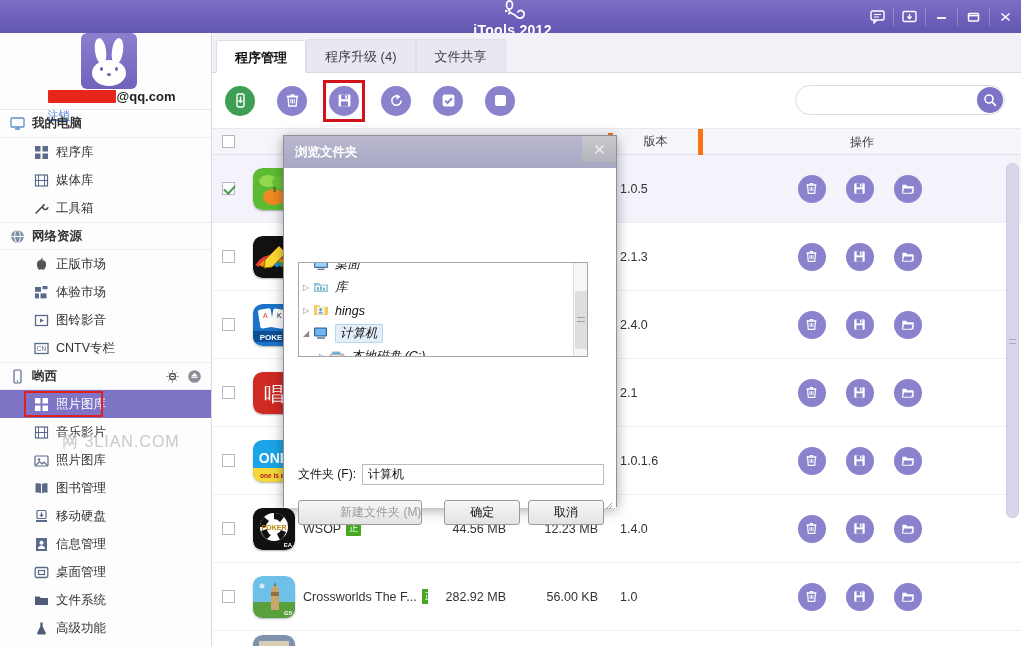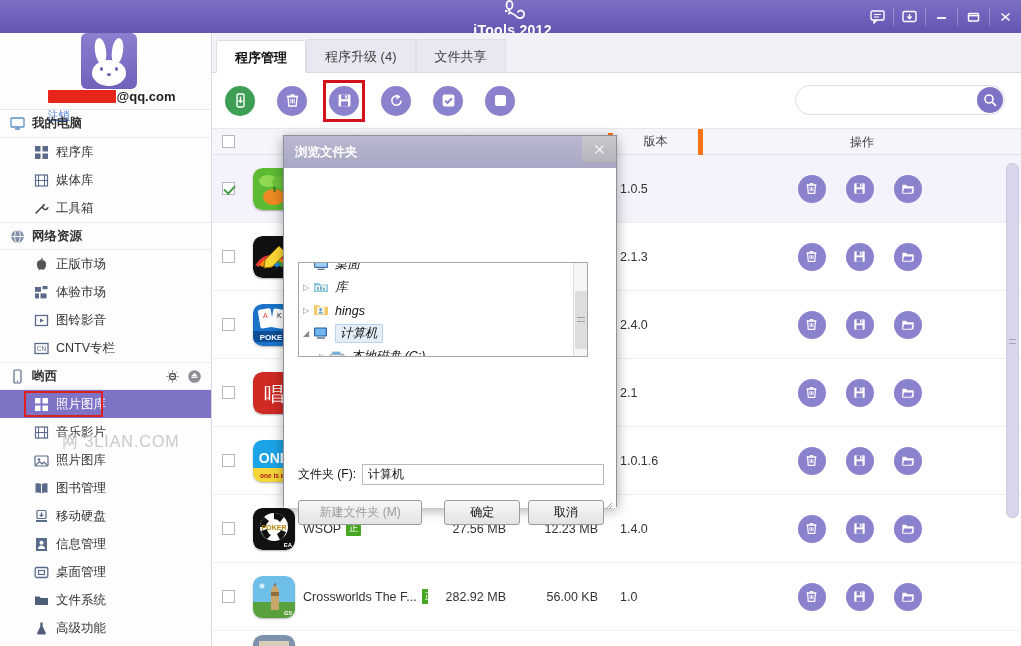--- a/index.html
+++ b/index.html
@@ -151,21 +151,21 @@
   .dlg-input {
     flex:1; height:21px; border:1px solid #b9b9b9; background:#fff;
     font-size:12px; font-family:inherit; padding:0 5px; color:#111; outline:none;
   }
   .dlg-btns { position:absolute; left:14px; top:332px; width:306px; display:flex; align-items:center; }
   .dlg-btn {
     height:25px; border:1px solid #9a9a9a; border-radius:3px; font-size:12px; font-family:inherit;
     background:linear-gradient(to bottom,#f7f7f7,#e3e3e3); color:#111; cursor:pointer;
   }
   .dlg-btn.disabled { color:#9a9a9a; cursor:default; }
-  .dlg-btn.newfolder { width:128px; }
+  .dlg-btn.newfolder { width:128px;text-align:right; }
   .dlg-btn.ok { width:78px; margin-left:22px; }
   .dlg-btn.cancel { width:78px; margin-left:8px; }
   .dlg-grip { position:absolute; right:3px; bottom:2px; width:10px; height:10px;}
   .watermark {
     position:absolute; left:62px; top:432px; font-size:16px; color:#c9c9c9;
     letter-spacing:1px; pointer-events:none; font-family:"Liberation Sans",sans-serif; white-space:nowrap;
   }
 </style>
 </head>
 <body>
@@ -719,21 +719,21 @@
                 <path d="M33 24 A14 14 0 0 1 27 32 L24 26 A8 8 0 0 0 28 22z" fill="#111"></path>
                 <text x="21" y="22" font-size="7" fill="#b8860b" text-anchor="middle" font-family="Liberation Sans" font-weight="bold">POKER</text>
                 <text x="35" y="39" font-size="6" fill="#fff" text-anchor="middle" font-family="Liberation Sans" font-weight="bold">EA</text>
               </svg>
         </span>
           </div>
         <div class="c-name">
           <span>WSOP</span>
           <span class="badge-zheng">正</span>
         </div>
-        <div class="c-size">27.56 MB</div>
+        <div class="c-size">44.56 MB</div>
         <div class="c-doc">12.23 MB</div>
         <div class="c-ver">1.4.0</div>
         <div class="c-act">
           <span class="actbtn">
               <svg width="15" height="15" viewBox="0 0 17 17">
                 <path d="M4 4.5h9l-.8 9.5H4.8z" fill="none" stroke="#fff" stroke-width="1.3"></path>
                 <path d="M2.8 4.5h11.4M6.6 3h3.8" stroke="#fff" stroke-width="1.3"></path>
                 <path d="M6.8 7v4.4M8.5 7v4.4M10.2 7v4.4" stroke="#fff" stroke-width="1"></path>
               </svg>
             </span>

